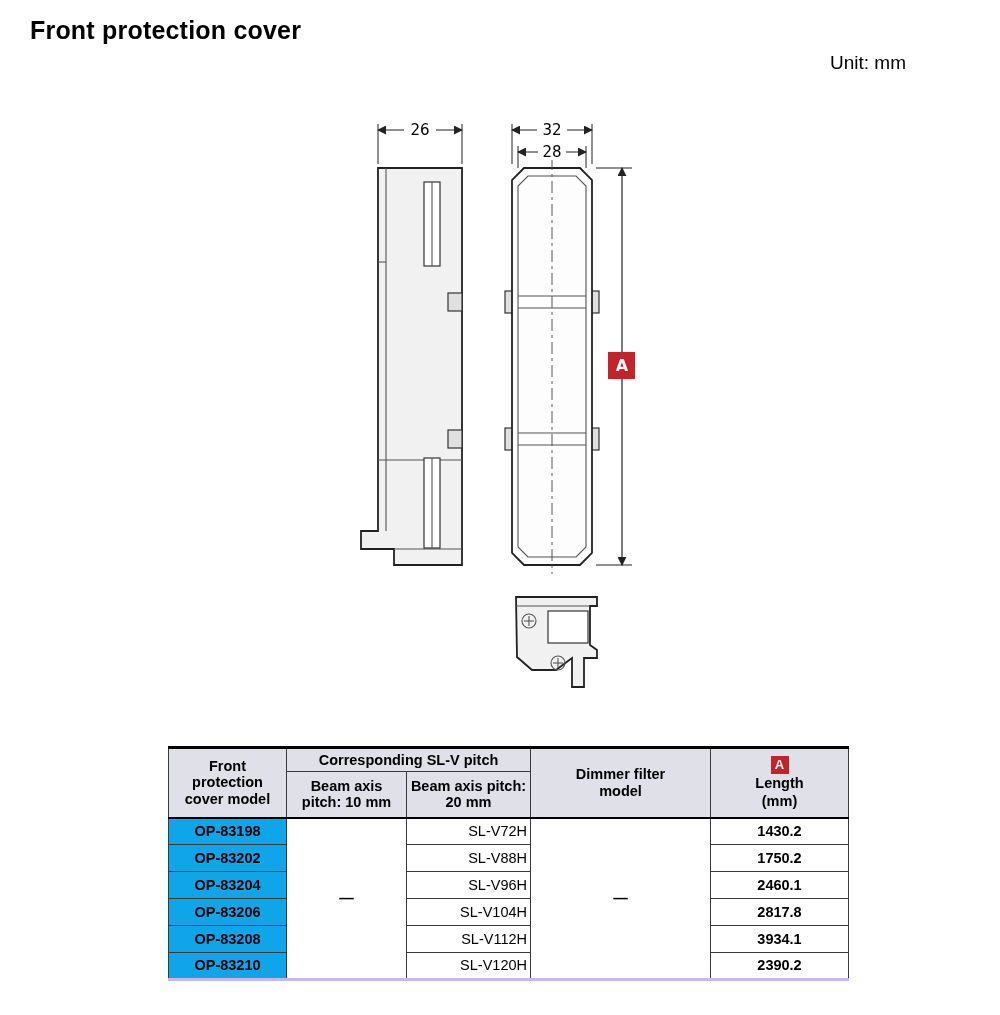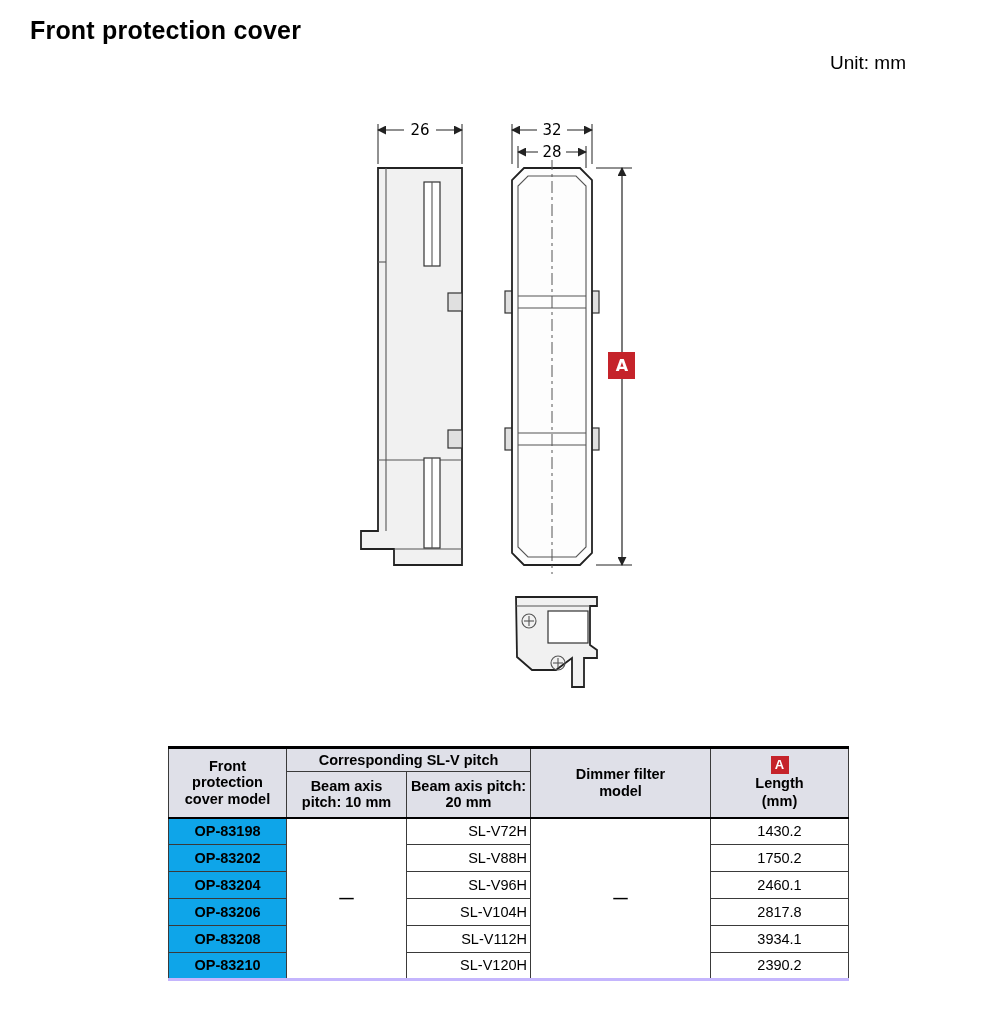--- a/index.html
+++ b/index.html
@@ -43,21 +43,21 @@
     border:1px solid #3a3a3a; padding:2px 3px; line-height:1.15;
     text-align:center; vertical-align:middle;
   }
   .dim-table thead th { background:#dfe0e8; font-weight:bold; }
   .dim-table .hb { border-bottom:2.5px solid #000; }
   .dim-table tr.r1 { height:24px; }
   .dim-table tr.r2 { height:46px; }
   .dim-table tbody tr { height:27px; }
   td.model { background:#0ea5e9; font-weight:bold; }
   td.slv   { text-align:right; padding-left:22px; }
-  td.len   { text-align:center; }
+  td.len   { text-align:center;font-weight:bold; }
   td.dash  { font-weight:bold; }
   .wrap-narrow { display:inline-block; max-width:100px; }
   .len-hdr { display:flex; flex-direction:column; align-items:center; gap:1px; }
   .tbadge {
     display:inline-block; width:18px; height:18px; line-height:18px;
     background:#c5232a; color:#fff; font-weight:bold; font-size:13px;
     text-align:center;
   }
 </style>
 </head>

